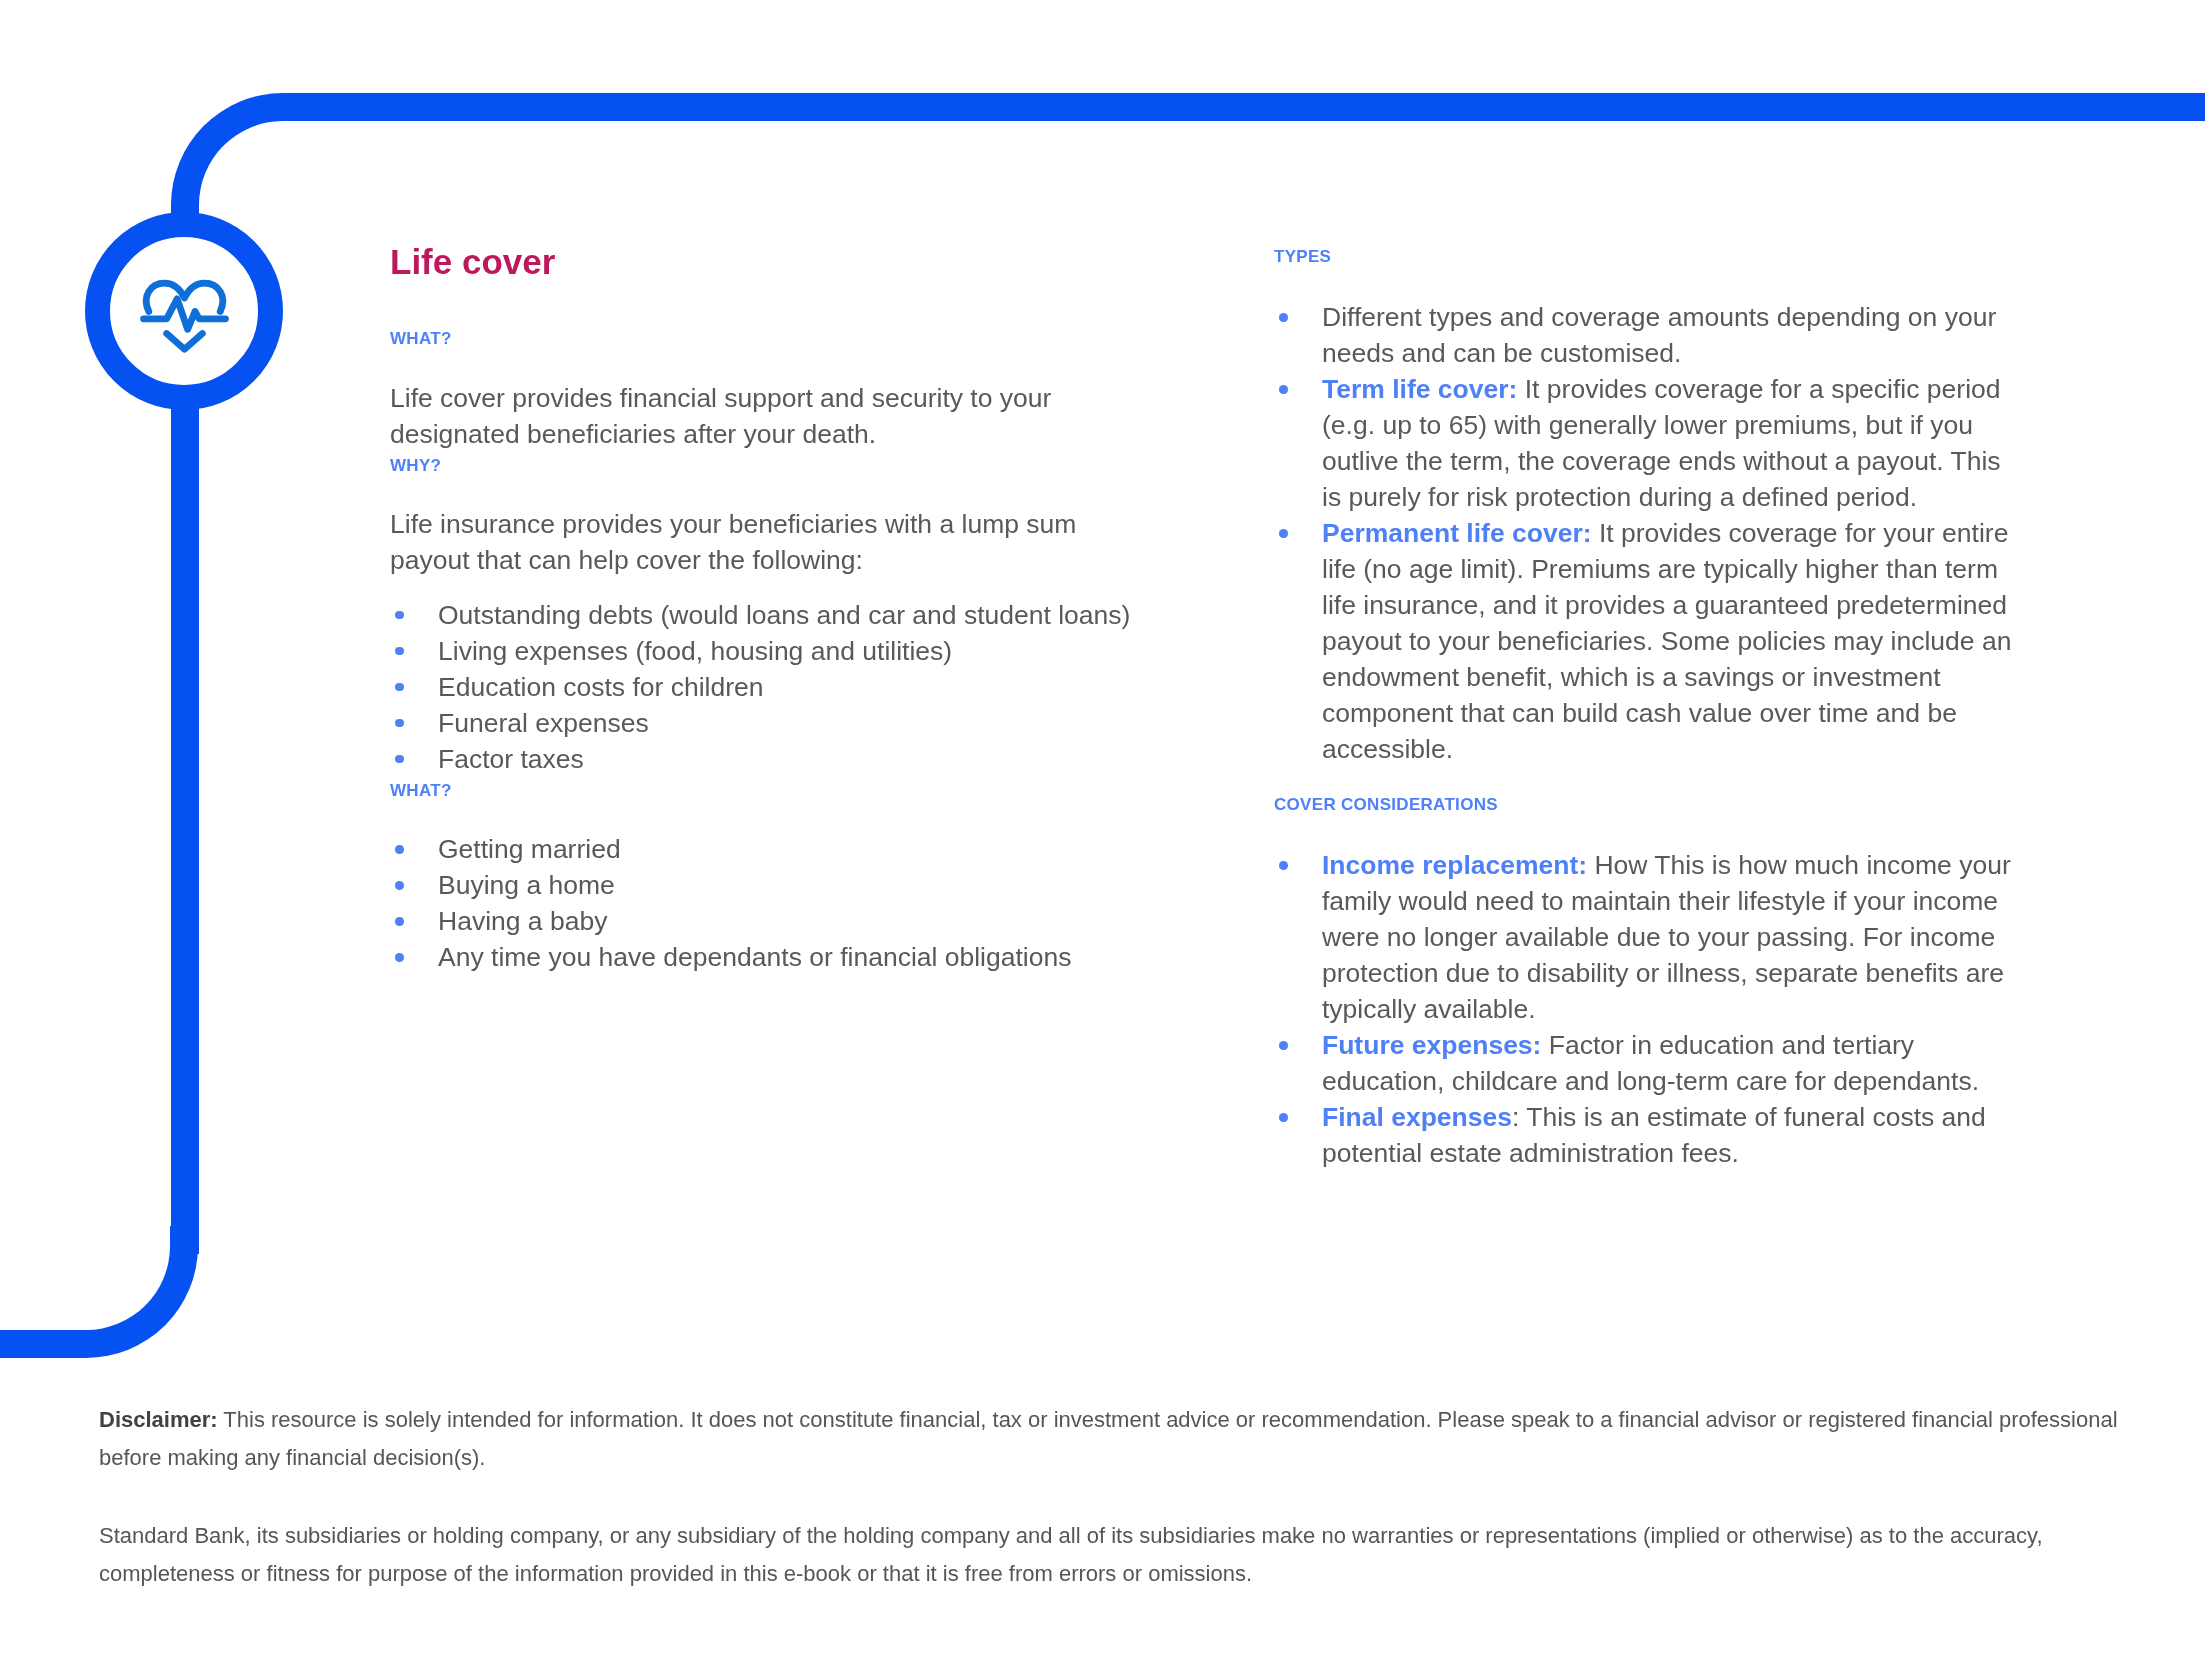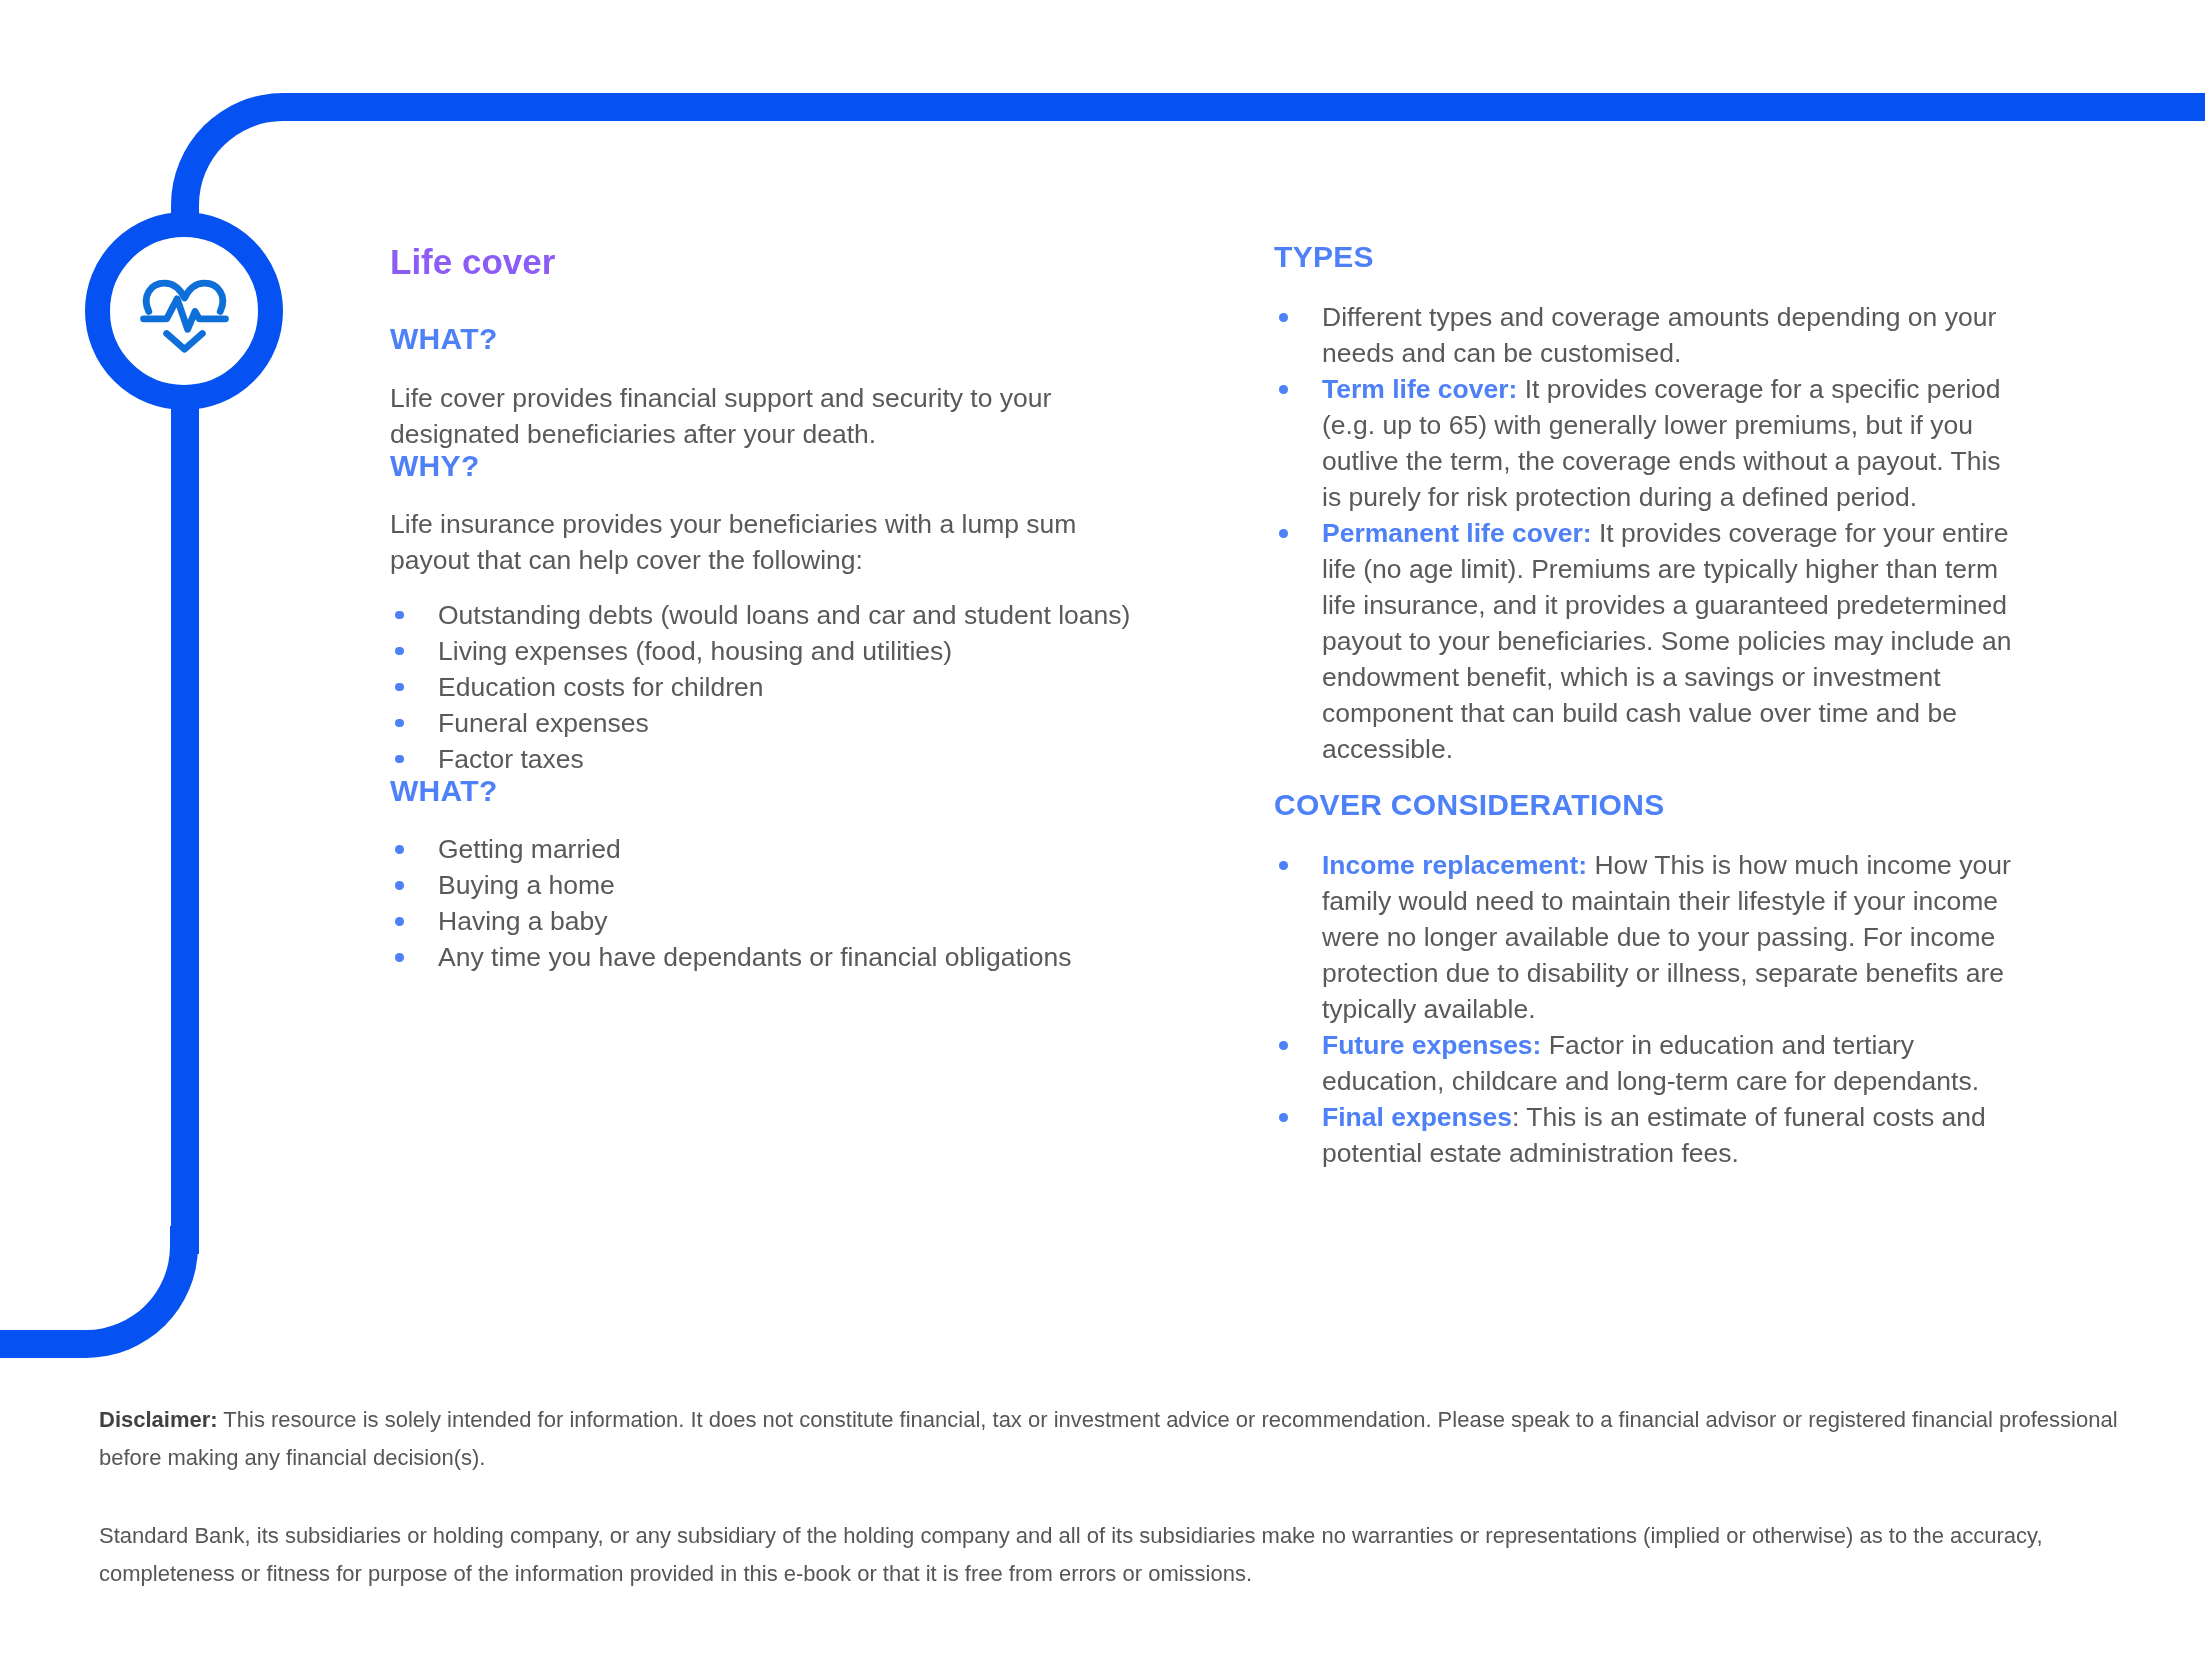--- a/index.html
+++ b/index.html
@@ -24,24 +24,24 @@
     position:absolute;left:85px;top:212px;width:198px;height:198px;
     background:#ffffff;border:25px solid #0551f1;border-radius:50%;
     box-sizing:border-box;display:flex;align-items:center;justify-content:center;
   }
   .icon-circle svg{width:105px;height:105px;}
   
   .col{position:absolute;color:#58595b;font-size:26.5px;line-height:36px;}
   .col-left{left:390px;top:243px;width:771px;}
   .col-right{left:1274px;top:243px;width:748px;}
   .page-title{
-    margin:0 0 44px 0;font-size:35px;line-height:38px;font-weight:600;color:#8b5cf6;
+    margin:0 0 44px 0;font-size:35px;line-height:38px;font-weight:600;color:#be185d;
   }
   h2.sec{
-    margin:0 0 26.5px 0;font-size:30px;line-height:28px;font-weight:700;color:#4e80f7;
+    margin:0 0 26.5px 0;font-size:17px;line-height:28px;font-weight:700;color:#4e80f7;
     letter-spacing:0.3px;
   }
   .gap-md{margin-top:48px;}
   .gap-lg{margin-top:46px;}
   p.body{margin:0;}
   ul.blist{list-style:none;margin:18.5px 0 0 0;padding:0;}
   .col-right ul.blist{margin-top:28px;line-height:36px;}
   ul.blist li{position:relative;padding-left:48px;margin:0;}
   ul.blist li::before{
     content:"";position:absolute;left:5.3px;top:14px;width:8.6px;height:8.6px;

